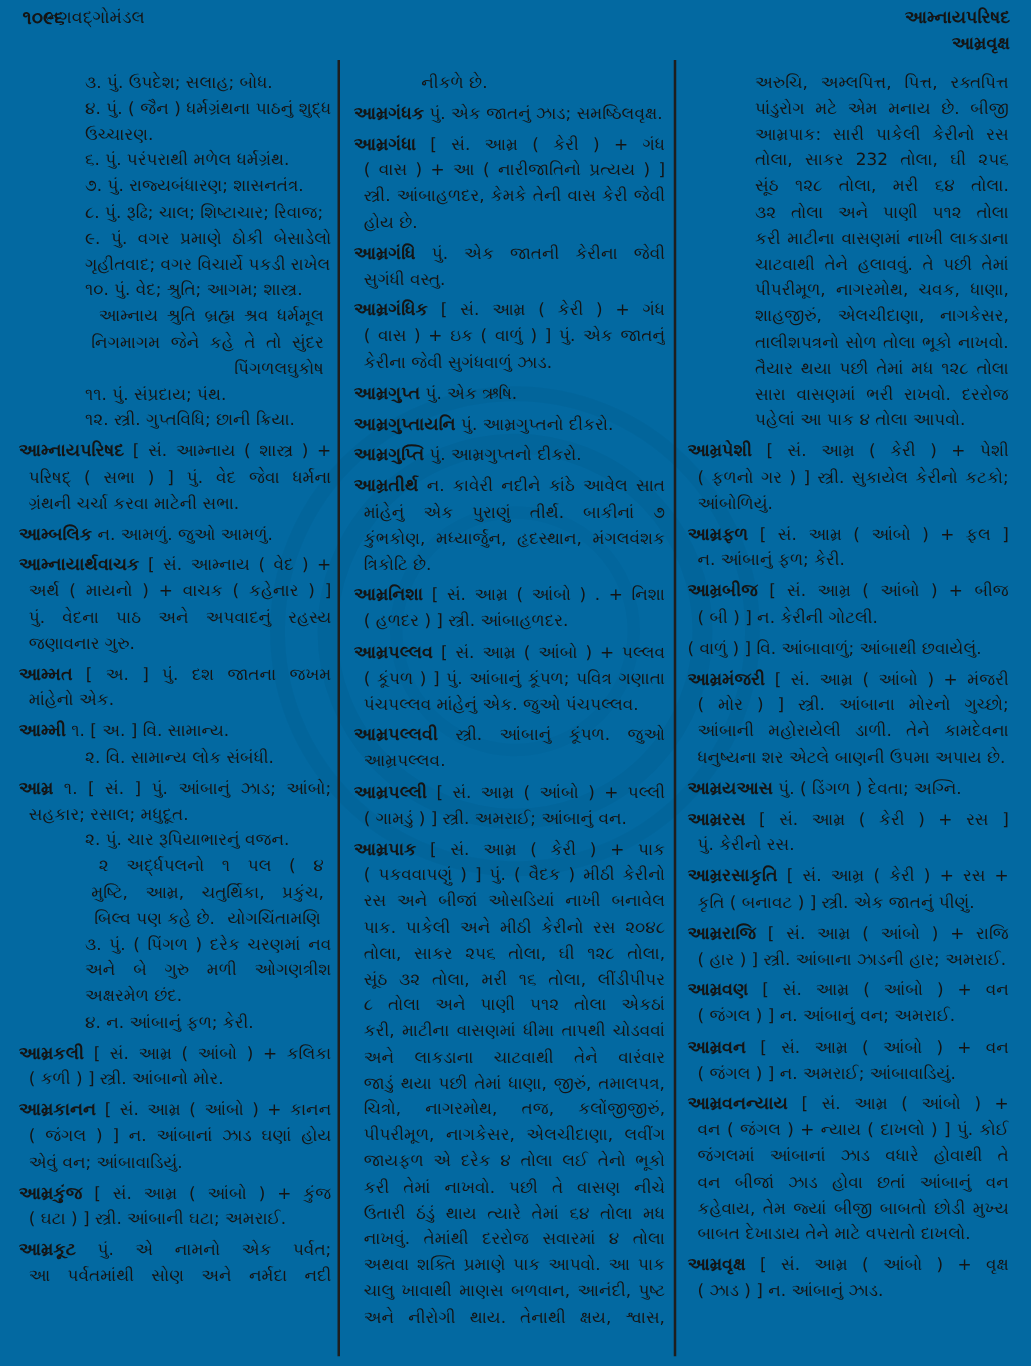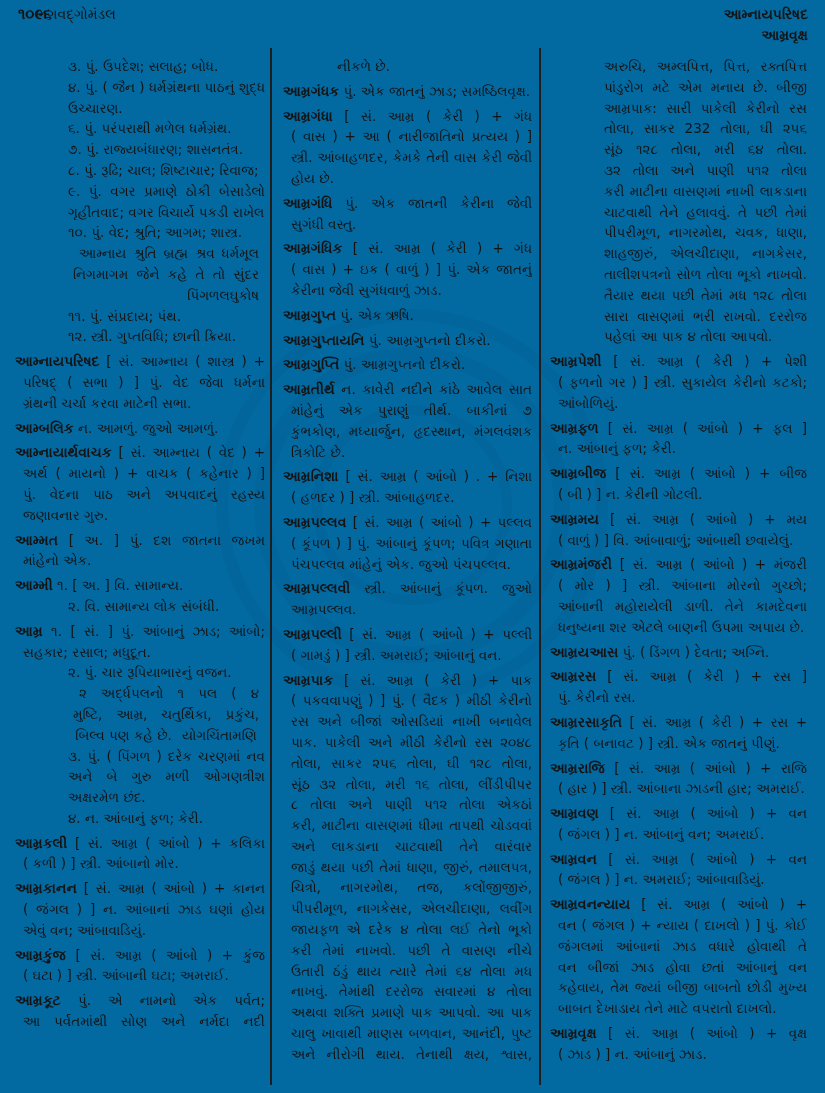--- a/index.html
+++ b/index.html
@@ -256,21 +256,20 @@
       </div>
       <div class="block entry">
         <div class="line j"><span class="hw">આમ્રફળ</span> <span class="txt">[ સં. આમ્ર ( આંબો ) + ફલ ]</span></div>
         <div class="line">ન. આંબાનું ફળ; કેરી.</div>
       </div>
       <div class="block entry">
         <div class="line j"><span class="hw">આમ્રબીજ</span> <span class="txt">[ સં. આમ્ર ( આંબો ) + બીજ</span></div>
         <div class="line">( બી ) ] ન. કેરીની ગોટલી.</div>
       </div>
       <div class="block entry">
-        <div class="line j"><span class="hw">આમ્રમય</span> <span class="txt">[ સં. આમ્ર ( આંબો ) + મય</span></div>
         <div class="line">( વાળું ) ] વિ. આંબાવાળું; આંબાથી છવાયેલું.</div>
       </div>
       <div class="block entry">
         <div class="line j"><span class="hw">આમ્રમંજરી</span> <span class="txt">[ સં. આમ્ર ( આંબો ) + મંજરી</span></div>
         <div class="line j">( મોર ) ] સ્ત્રી. આંબાના મોરનો ગુચ્છો;</div>
         <div class="line j">આંબાની મહોરાયેલી ડાળી. તેને કામદેવના</div>
         <div class="line">ધનુષ્યના શર એટલે બાણની ઉપમા અપાય છે.</div>
       </div>
       <div class="block entry">
         <div class="line"><span class="hw">આમ્રયઆસ</span> <span class="txt">પું. ( ડિંગળ ) દેવતા; અગ્નિ.</span></div>

